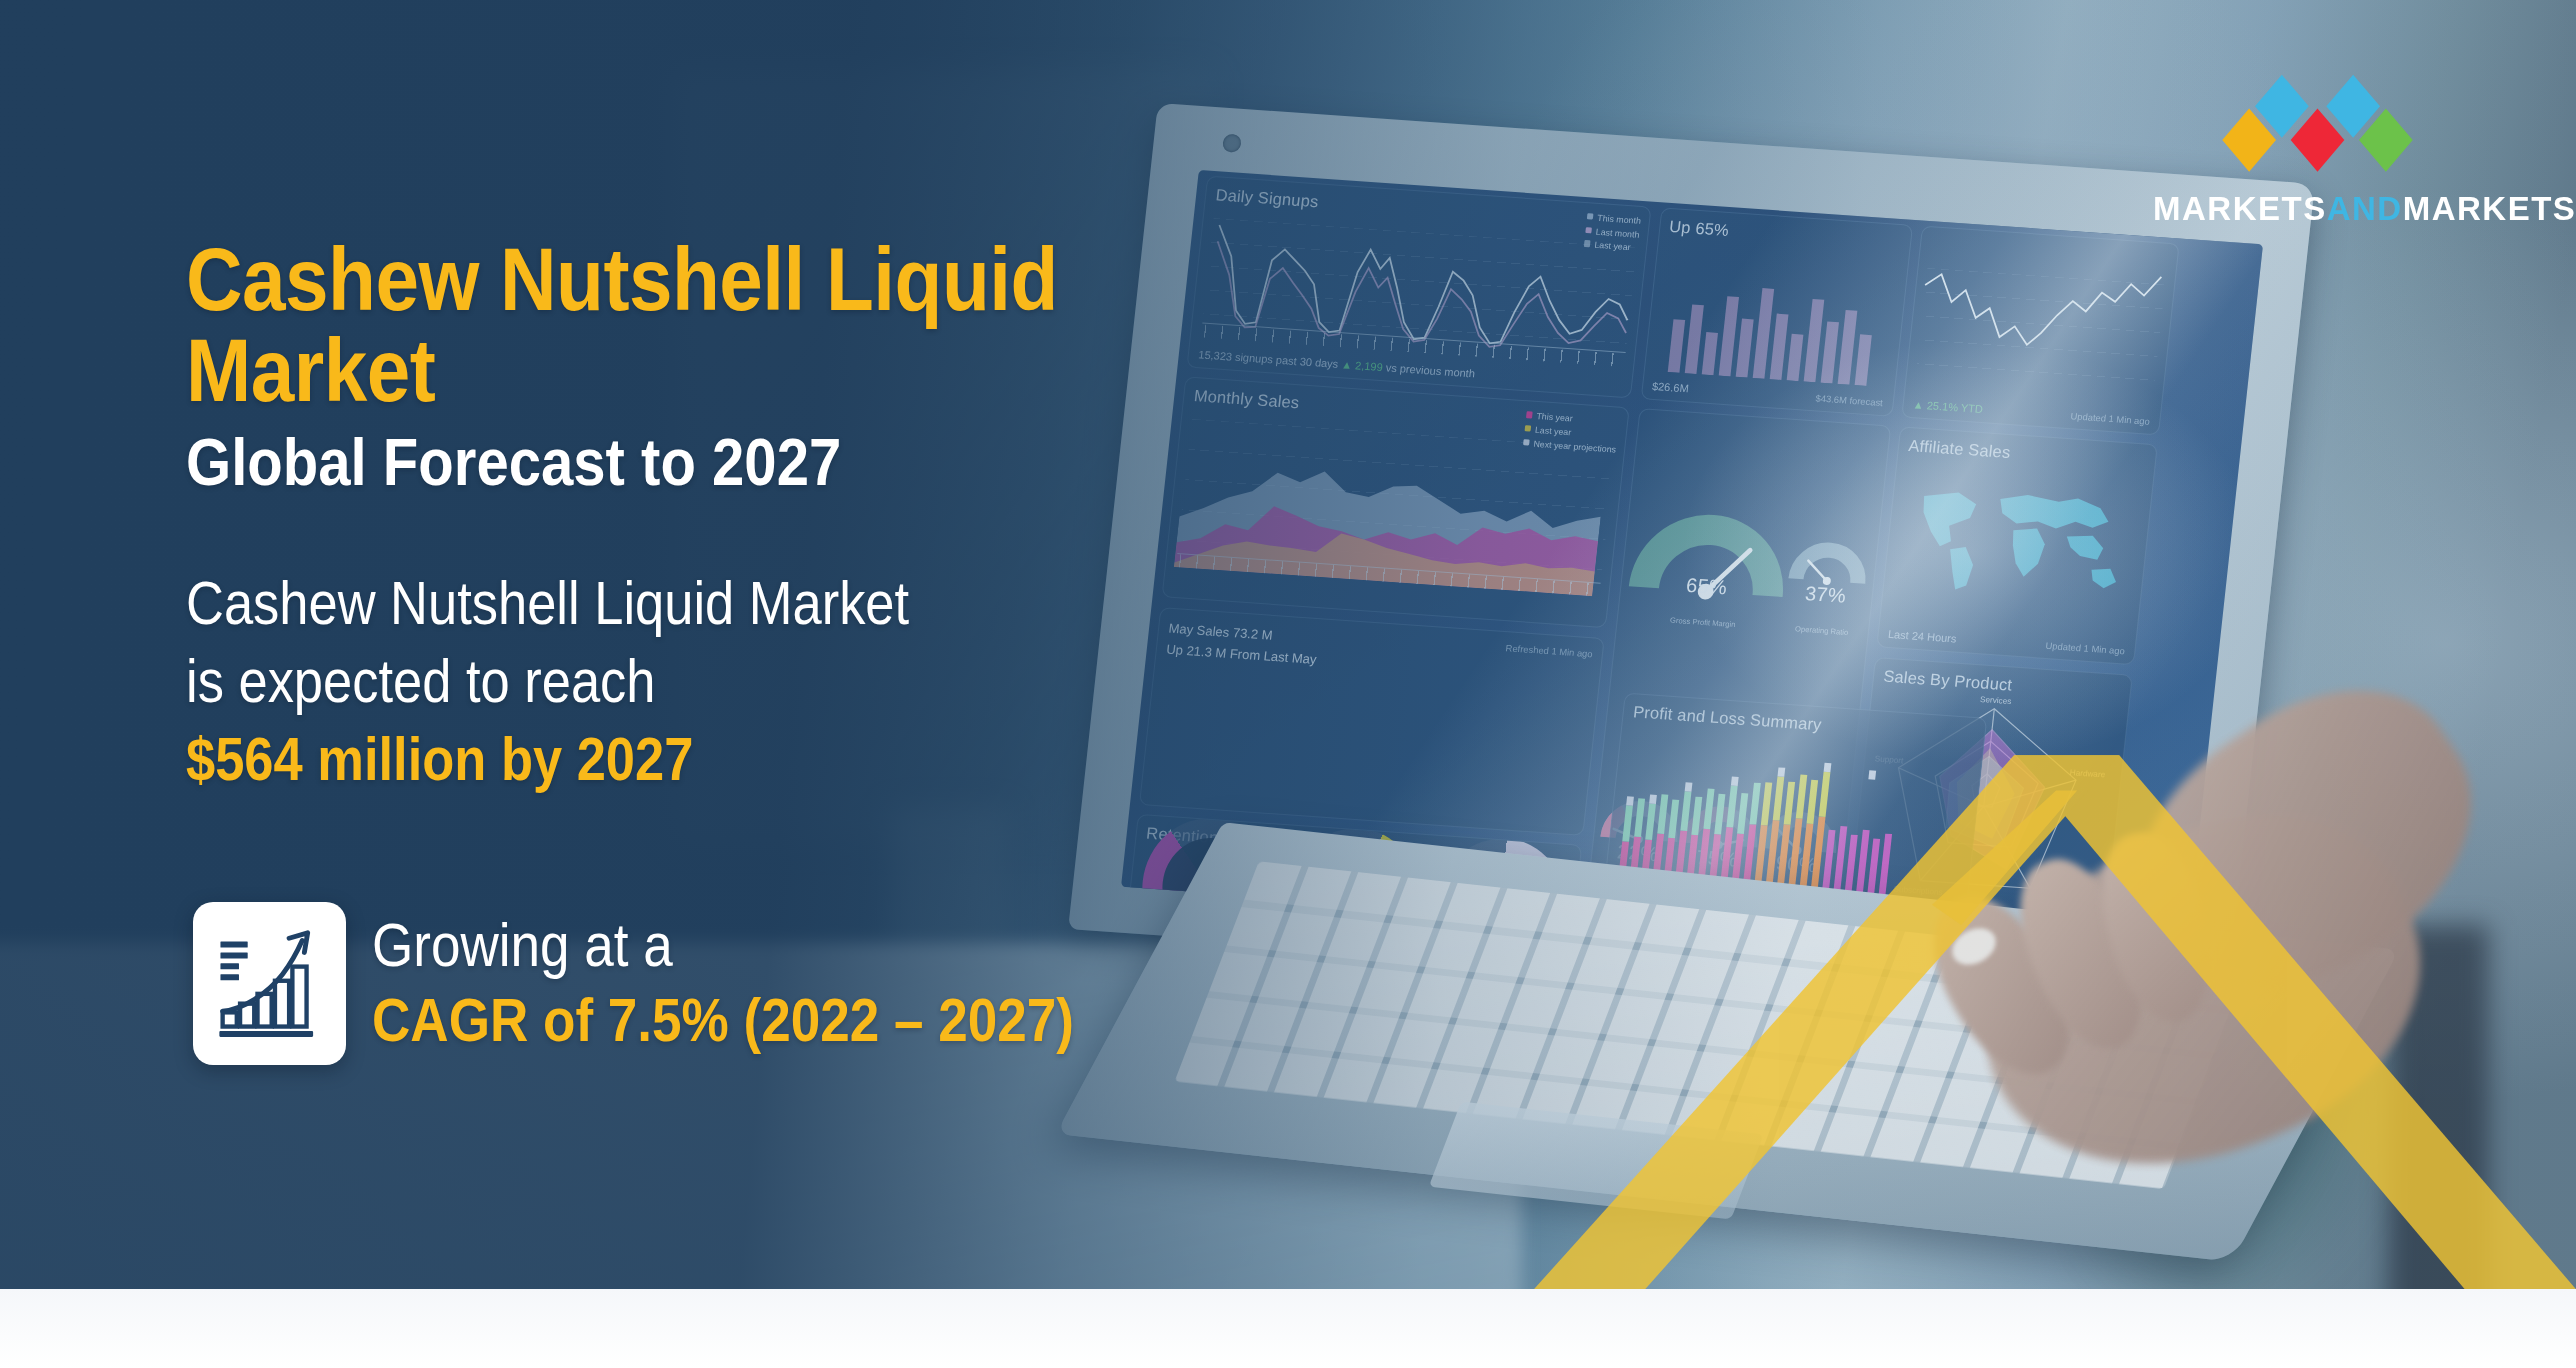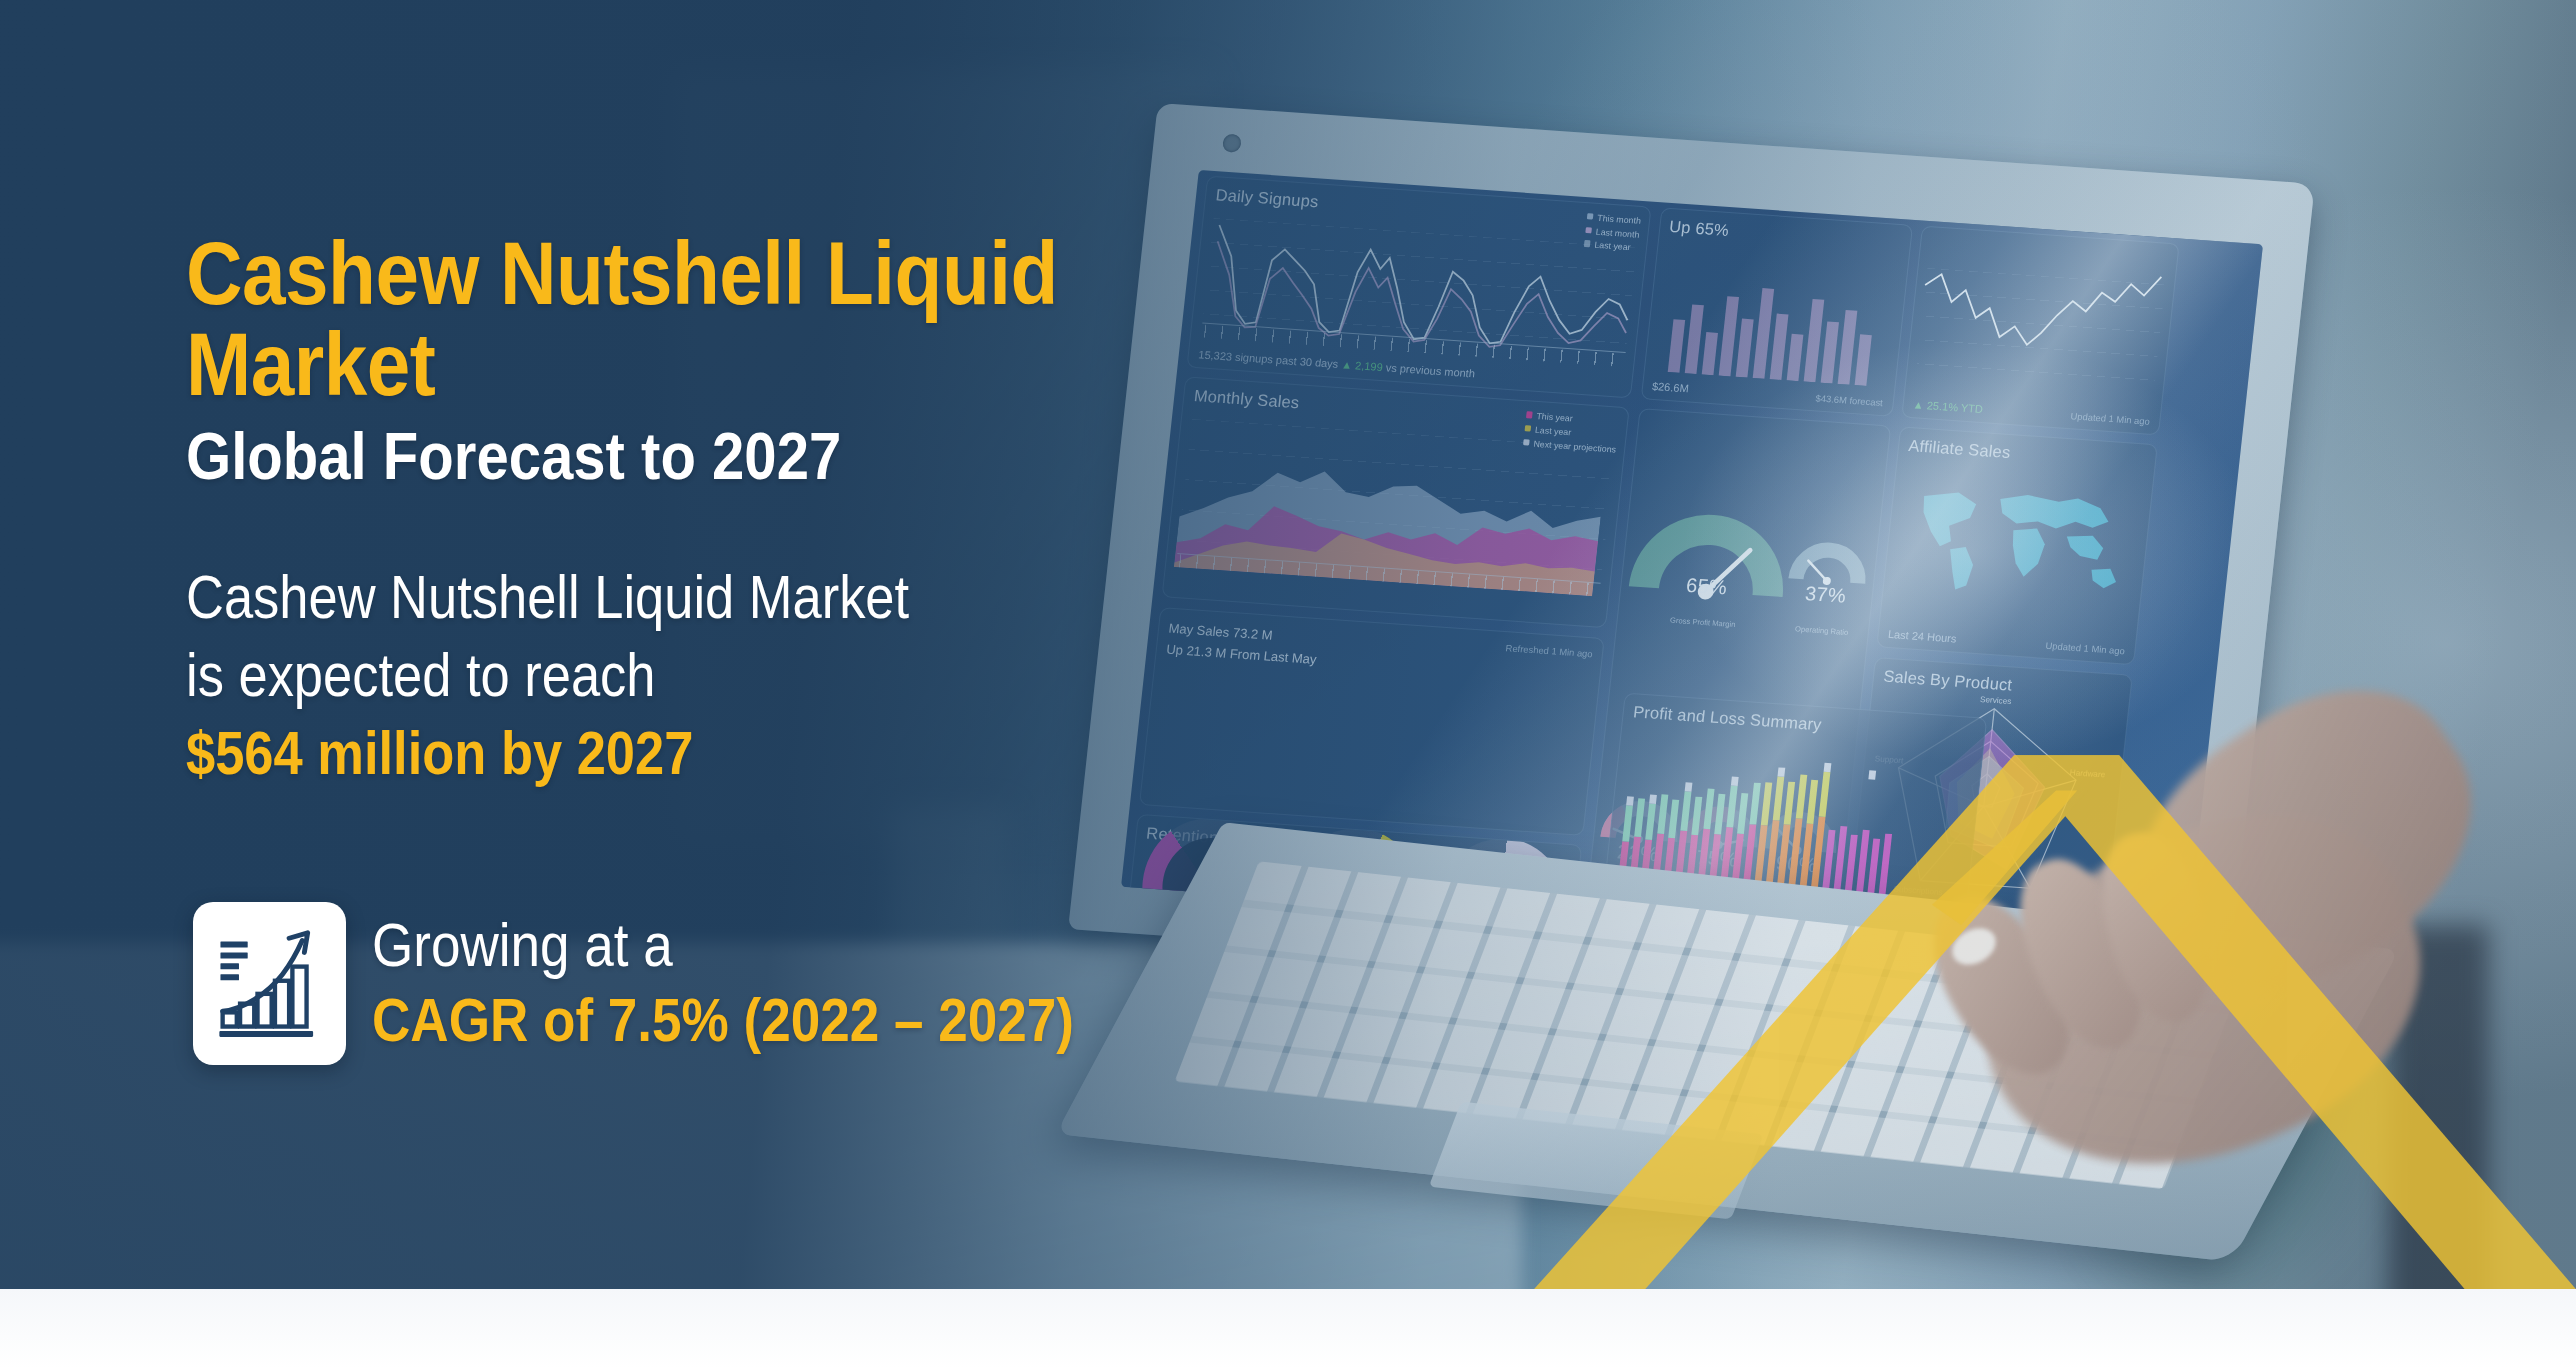--- a/index.html
+++ b/index.html
@@ -193,21 +193,21 @@
   .chevron{ position:absolute; left:0; top:0; width:2576px; height:1369px;
             pointer-events:none; }
 
   
   .bottom-band{
     position:absolute; left:0; top:1289px; width:2576px; height:80px;
     background:linear-gradient(to bottom,#f5f7fa 0%, #fbfcfd 60%, #ffffff 100%);
   }
 
   
-  .copy{ position:absolute; left:186px; top:228px; width:1030px; }
+  .copy{ position:absolute; left:186px; top:234px; width:1030px; }
   .h1{
     font-family:"Liberation Sans", sans-serif;
     font-weight:700; font-size:89px; line-height:1.02;
     color:#f9b91a; letter-spacing:-0.6px;
     transform:scaleX(.88); transform-origin:left center;
     text-shadow:0 1.8px 5.9px rgba(10,24,40,.30);
   }
   .h2{
     font-weight:700; font-size:66px; line-height:1.16; color:#ffffff;
     transform:scaleX(.88); transform-origin:left center; margin-top:8.2px;
@@ -597,15 +597,25 @@
         </g>
         <rect x="8" y="192" width="172" height="11" rx="2" fill="#1f4166"></rect>
       </svg>
     </div>
     <div class="cagr-text">
       <div class="cagr-l1">Growing at a</div>
       <div class="cagr-l2">CAGR of  7.5% (2022 – 2027)</div>
     </div>
   </div>
 
+  <div class="logo">
+    <svg class="logo-mark" viewBox="0 0 330 190">
+      <polygon points="104,8 150,62 104,116 58,62" fill="#3fb6e3"></polygon>
+      <polygon points="226,8 272,62 226,116 180,62" fill="#3fb6e3"></polygon>
+      <polygon points="48,66 94,120 48,174 2,120" fill="#f2b418"></polygon>
+      <polygon points="165,66 211,120 165,174 119,120" fill="#ee2737"></polygon>
+      <polygon points="282,66 328,120 282,174 236,120" fill="#6cc24a"></polygon>
+    </svg>
+    <div class="logo-word"><span>MARKETS</span><span class="and">AND</span><span>MARKETS</span><span class="tm">™</span></div>
+  </div>
 
 </div>
 
 
 </body></html>

